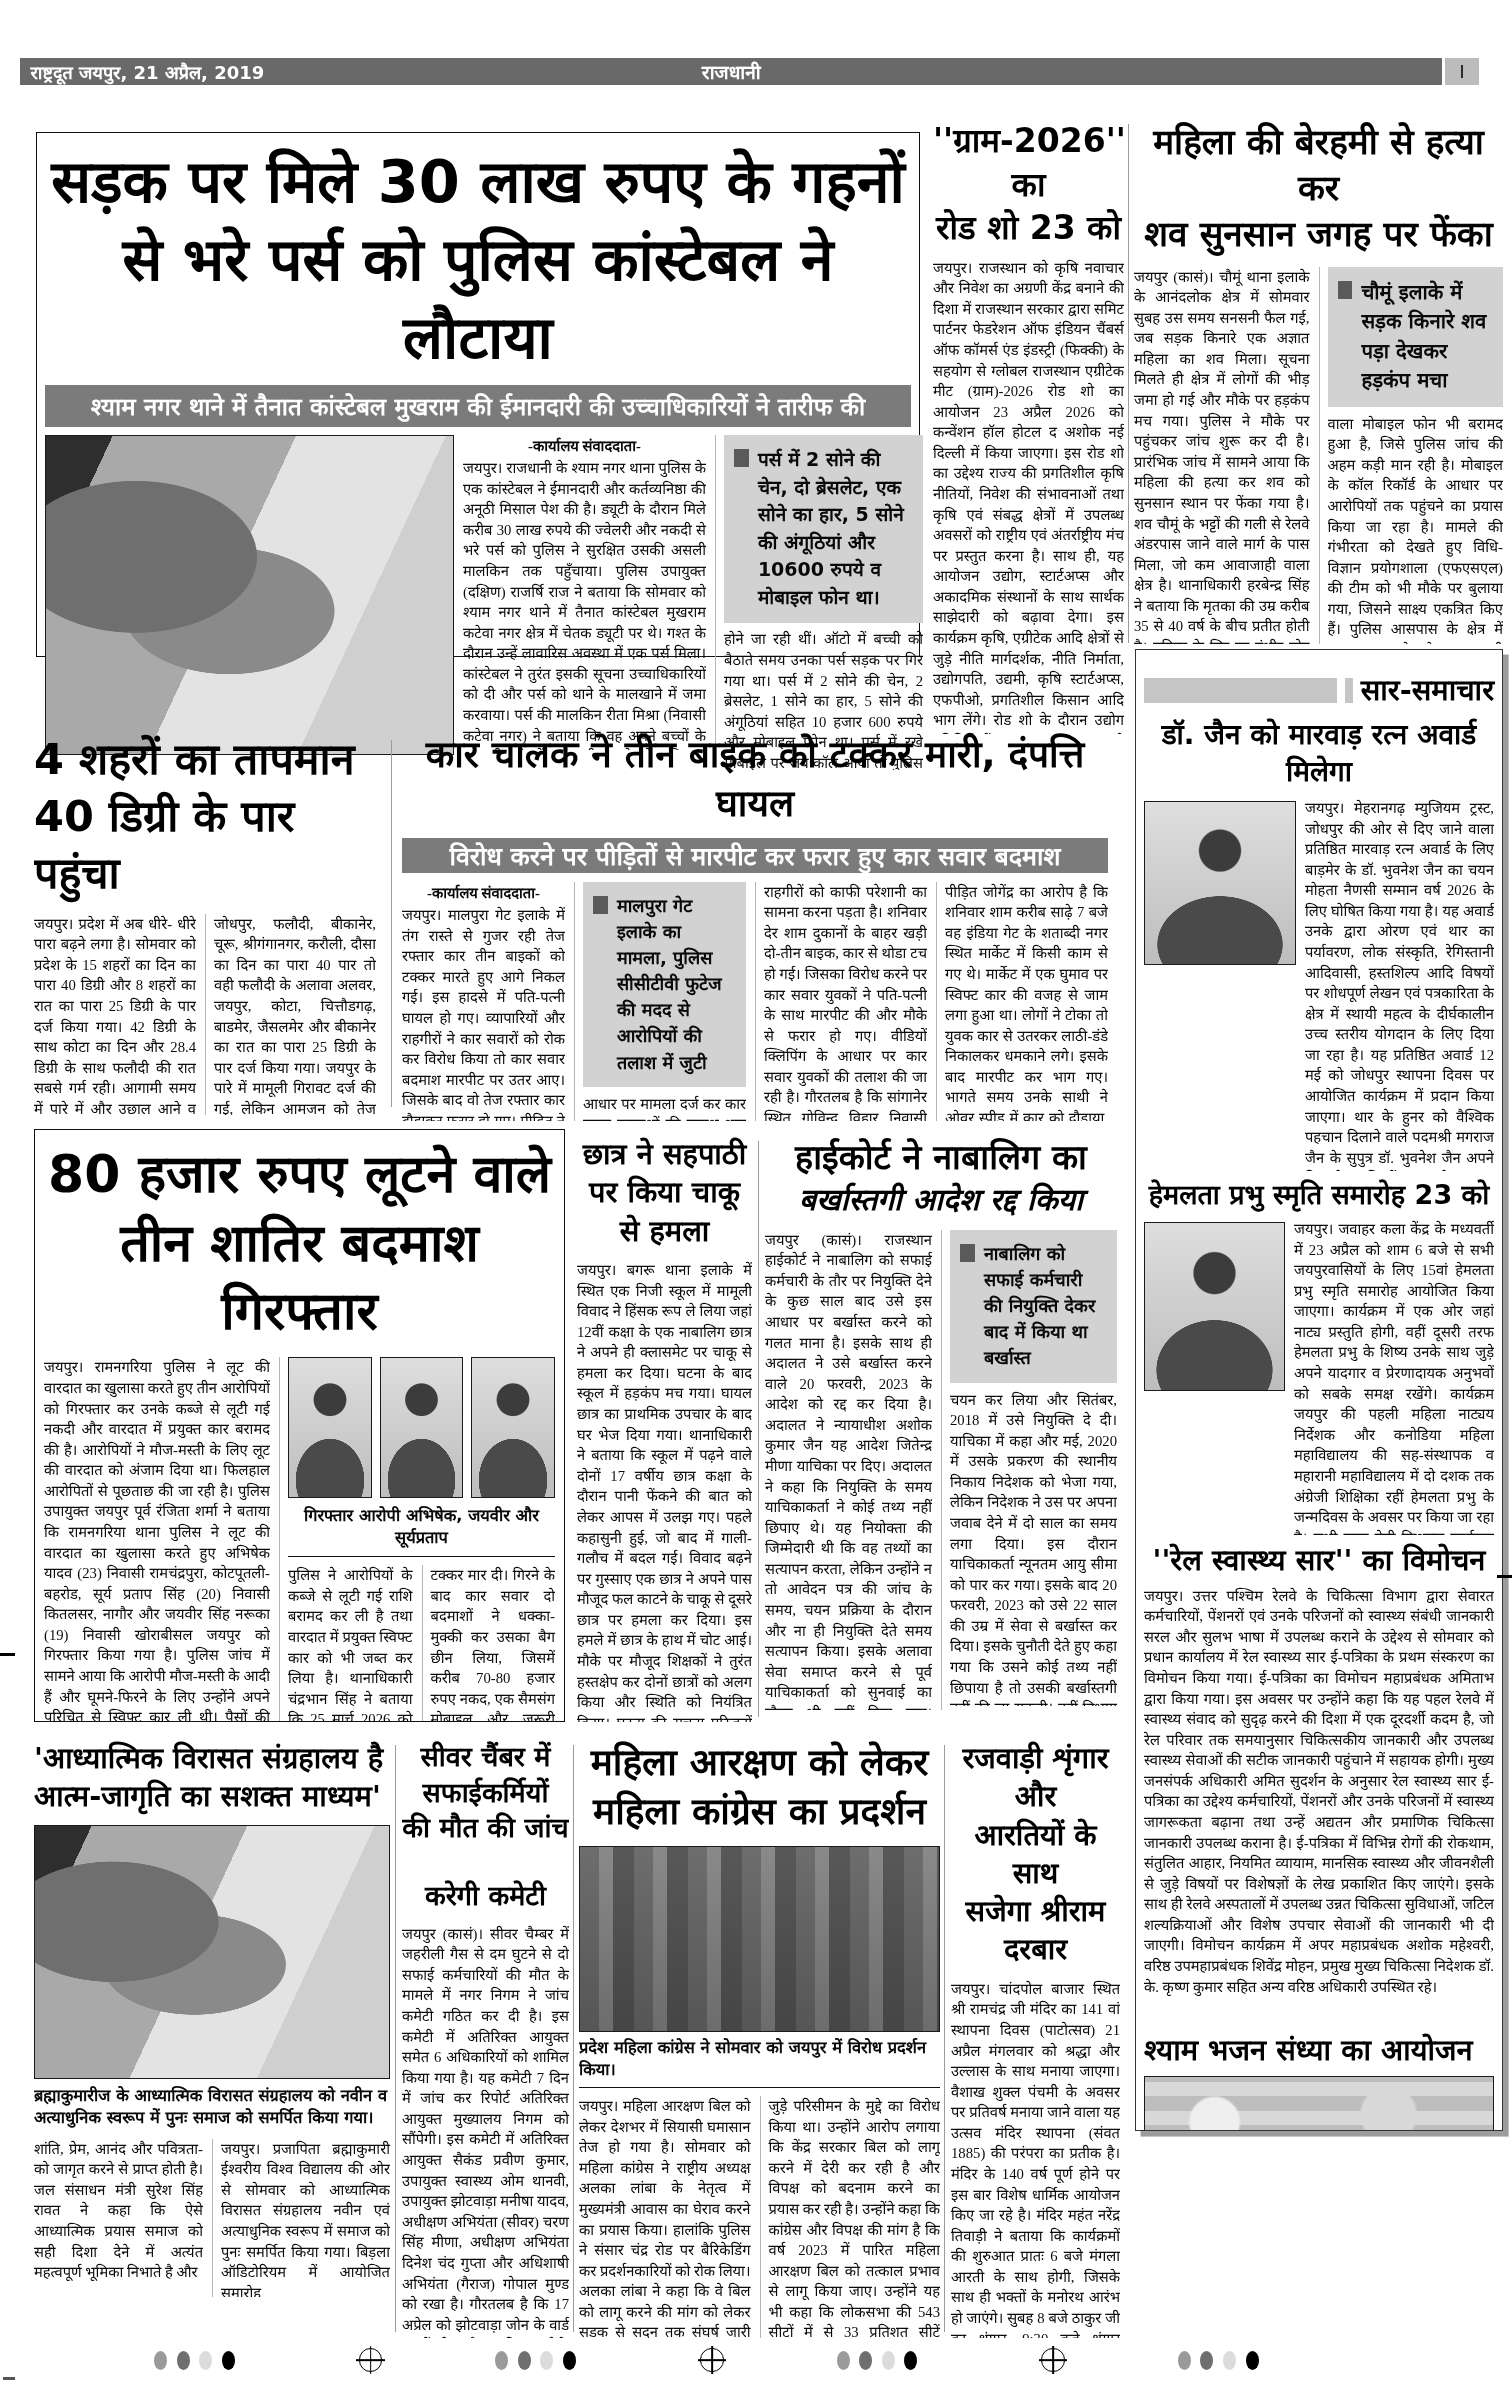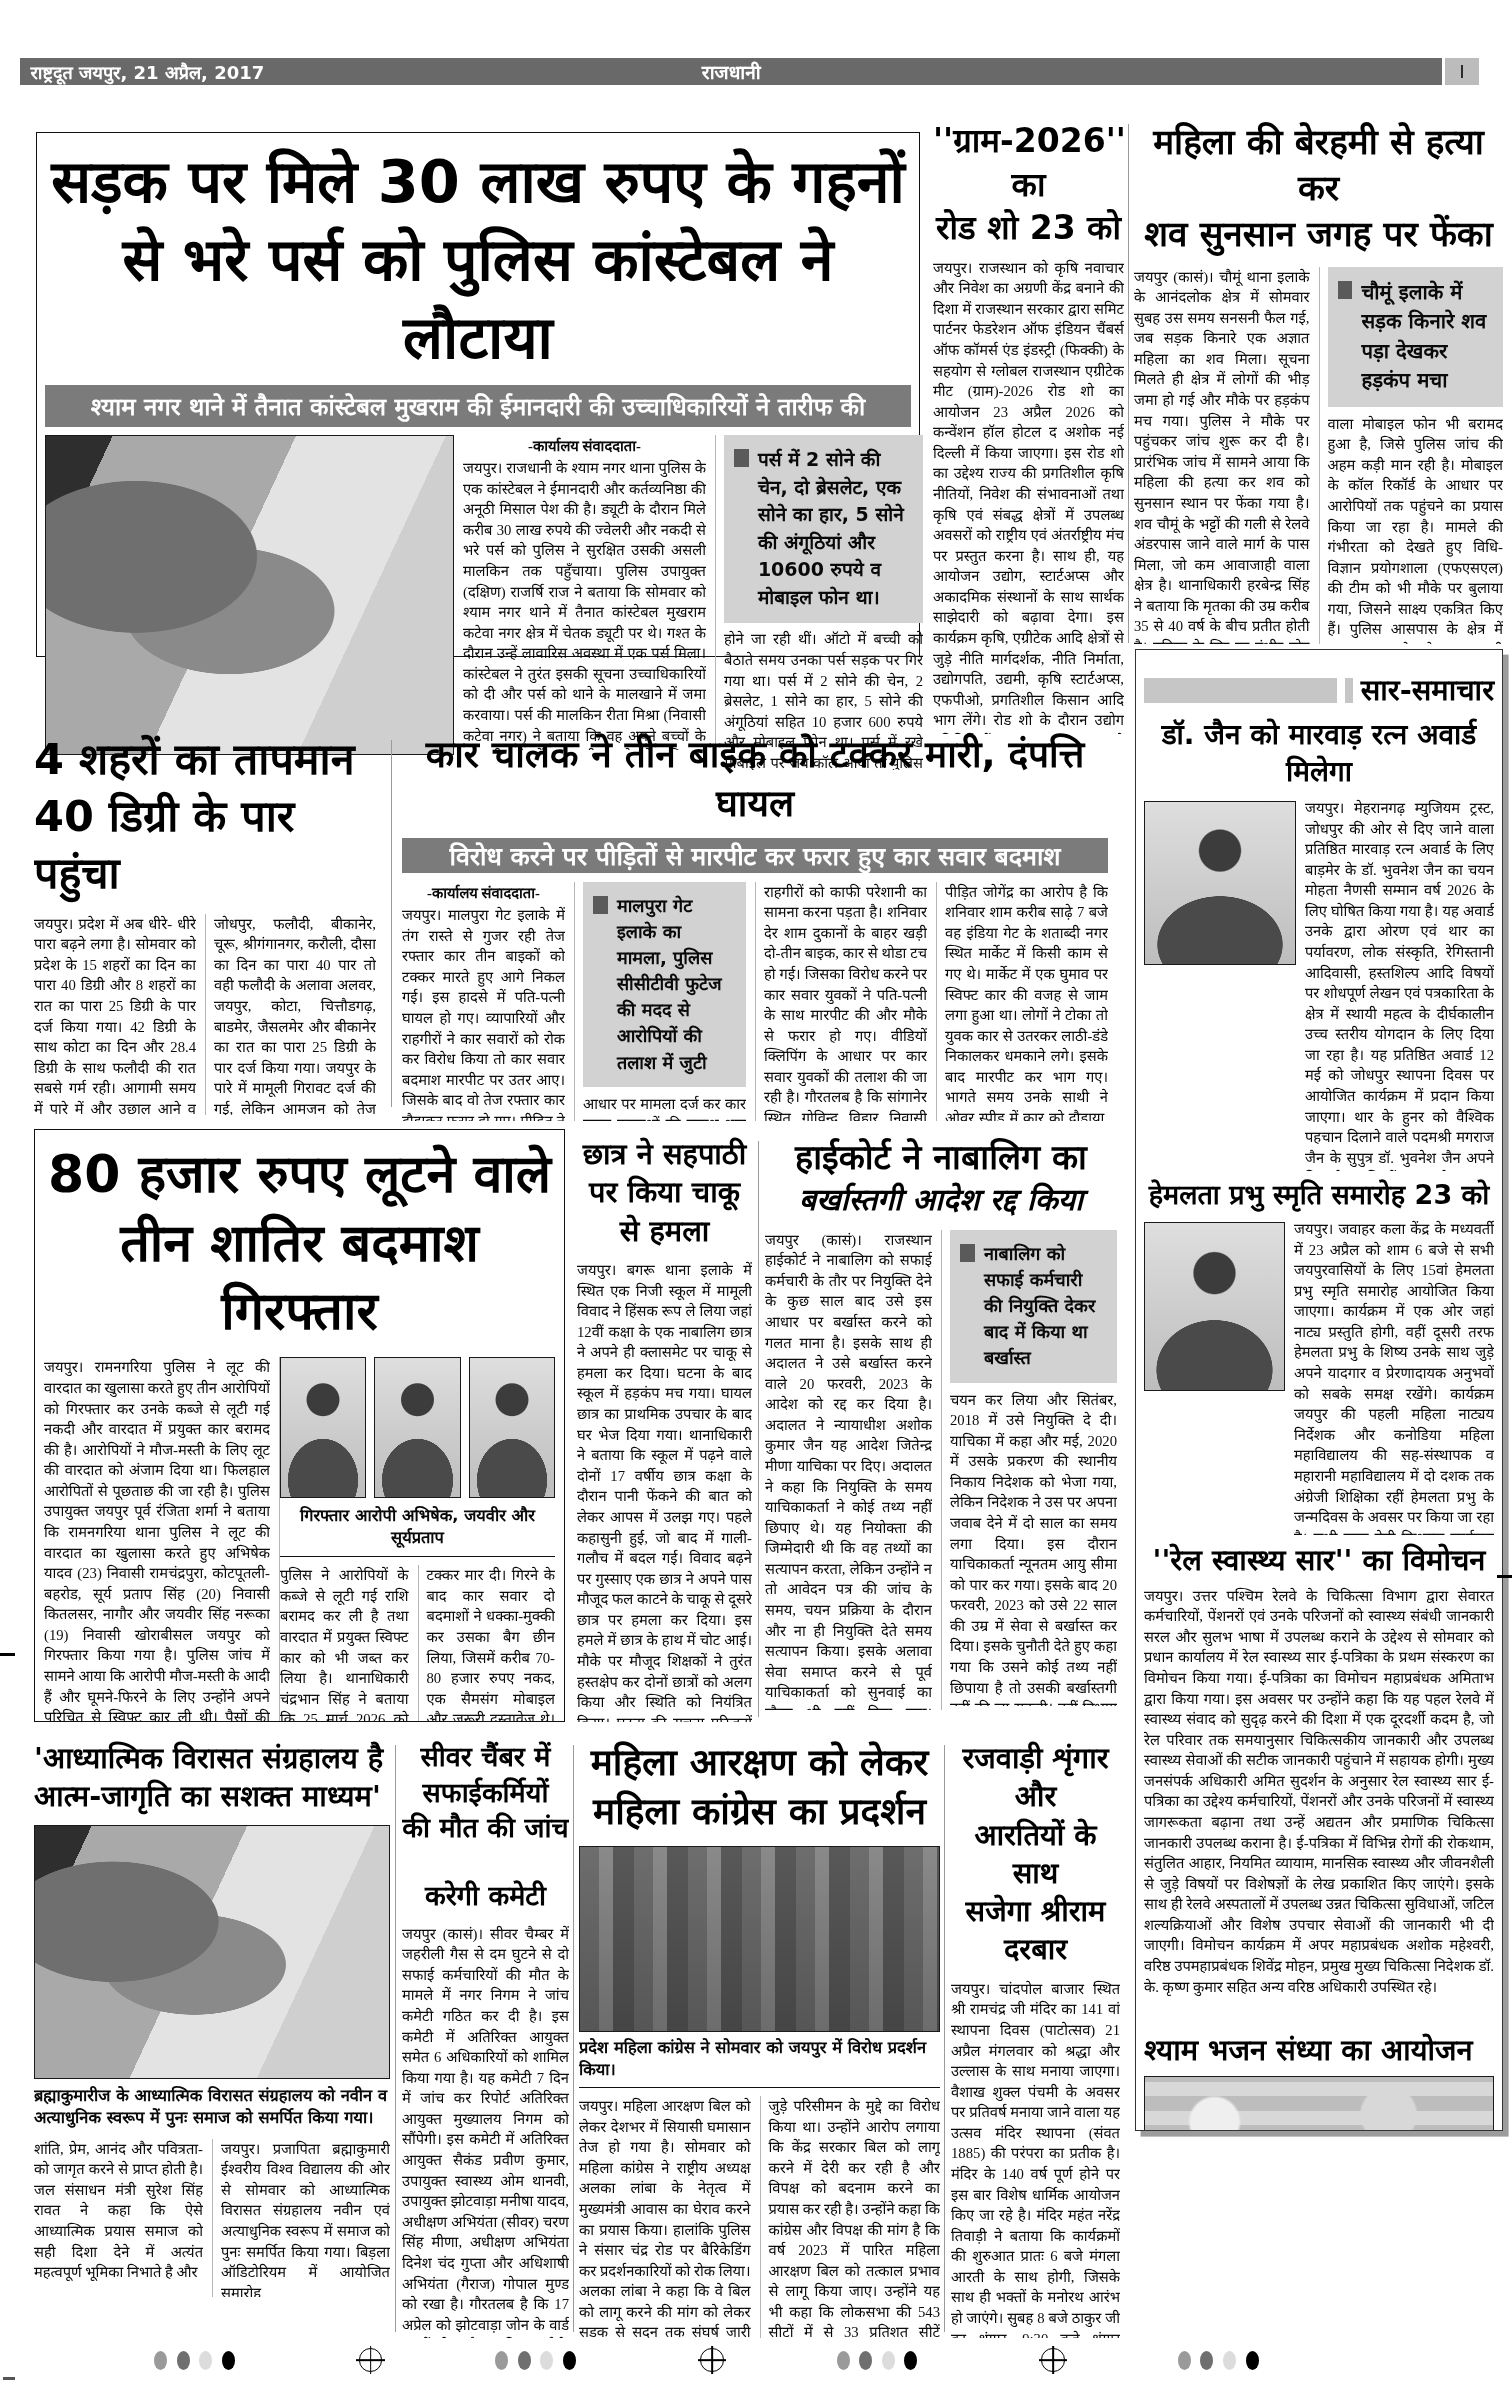--- a/index.html
+++ b/index.html
@@ -42,21 +42,21 @@
   .cross:before,.cross:after{content:"";position:absolute;background:#000;}
   .cross:before{left:50%;top:-3.4px;bottom:-3.4px;width:1.7px;transform:translateX(-50%);}
   .cross:after{top:50%;left:-3.4px;right:-3.4px;height:1.7px;transform:translateY(-50%);}
 </style>
 </head>
 <body>
 
 <div class="page">
 
   <div class="abs subbar" style="left:20.3px;top:58px;width:1422px;height:27px;background:#696969;justify-content:flex-start;">
-    <span style="font-size:18px;margin-left:10.2px;">राष्ट्रदूत जयपुर, 21 अप्रैल, 2017</span>
+    <span style="font-size:18px;margin-left:10.2px;">राष्ट्रदूत जयपुर, 21 अप्रैल, 2019</span>
     <span style="font-size:19px;position:absolute;left:50%;transform:translateX(-50%);">राजधानी</span>
   </div>
   <div class="abs" style="left:1445px;top:58px;width:34px;height:27px;background:#bcbcbc;display:flex;align-items:center;justify-content:center;">
     <span style="font-family:'DejaVu Sans',sans-serif;font-size:17px;">I</span>
   </div>
 
   <div class="abs" style="left:36px;top:132px;width:884px;height:525px;border:1.7px solid #111;box-sizing:border-box;padding:5.6px 8px;">
     <div class="hl" style="font-size:59px;margin-top:4.5px;">सड़क पर मिले 30 लाख रुपए के गहनों</div>
     <div class="hl" style="font-size:59px;">से भरे पर्स को पुलिस कांस्टेबल ने लौटाया</div>
     <div class="subbar" style="height:42px;margin-top:8px;">
@@ -134,21 +134,21 @@
     </div>
   </div>
 
   <div class="abs" style="left:34px;top:1129px;width:531px;height:593px;border:1.7px solid #111;box-sizing:border-box;padding:6.8px 9px;overflow:hidden;">
     <div class="hl" style="font-size:52px;margin-top:3.4px;">80 हजार रुपए लूटने वाले</div>
     <div class="hl" style="font-size:52px;">तीन शातिर बदमाश गिरफ्तार</div>
     <div style="display:flex;gap:9px;margin-top:11.3px;height:435px;">
       <div style="width:226px;flex:none;">
         <div class="bodytxt" style="height:435px;">जयपुर। रामनगरिया पुलिस ने लूट की वारदात का खुलासा करते हुए तीन आरोपियों को गिरफ्तार कर उनके कब्जे से लूटी गई नकदी और वारदात में प्रयुक्त कार बरामद की है। आरोपियों ने मौज-मस्ती के लिए लूट की वारदात को अंजाम दिया था। फिलहाल आरोपितों से पूछताछ की जा रही है। पुलिस उपायुक्त जयपुर पूर्व रंजिता शर्मा ने बताया कि रामनगरिया थाना पुलिस ने लूट की वारदात का खुलासा करते हुए अभिषेक यादव (23) निवासी रामचंद्रपुरा, कोटपूतली-बहरोड, सूर्य प्रताप सिंह (20) निवासी कितलसर, नागौर और जयवीर सिंह नरूका (19) निवासी खोराबीसल जयपुर को गिरफ्तार किया गया है। पुलिस जांच में सामने आया कि आरोपी मौज-मस्ती के आदी हैं और घूमने-फिरने के लिए उन्होंने अपने परिचित से स्विफ्ट कार ली थी। पैसों की जरूरत होने पर उन्होंने मेडिकल स्टोर संचालक की रैकी कर लूट की योजना बनाई और वारदात को अंजाम दिया।</div>
       </div>
-      <div style="flex:1;min-width:0;border-left:0.6px solid #b5b5b5;padding-left:0;">
+      <div style="flex:1;min-width:0;border-left:0.6px solid #b5b5b5;padding-left:8px;">
         <div style="display:flex;gap:8px;height:141px;">
           <div class="photo mug" style="flex:1;"></div>
           <div class="photo mug" style="flex:1;"></div>
           <div class="photo mug" style="flex:1;"></div>
         </div>
         <div class="caption" style="margin-top:6.8px;border-bottom:1.1px solid #111;padding-bottom:6.8px;">गिरफ्तार आरोपी अभिषेक, जयवीर और सूर्यप्रताप</div>
         <div class="cols" style="margin-top:8px;height:248px;">
           <div class="col bodytxt" style="height:248px;">पुलिस ने आरोपियों के कब्जे से लूटी गई राशि बरामद कर ली है तथा वारदात में प्रयुक्त स्विफ्ट कार को भी जब्त कर लिया है। थानाधिकारी चंद्रभान सिंह ने बताया कि 25 मार्च 2026 को परिवादी ने रामनगरिया थाने में लूट का मामला दर्ज हुआ था कि वह जगतपुरा फाटक के पास कंचन मेडिकल स्टोर संचालित करता है और 24 मार्च की रात करीब 11 बजे दुकान बंद कर घर लौटते समय अपने साथ दिनभर की बिक्री की राशि बैग में लेकर जा रहा था। रास्ते में सुनसान जगह पर एक सफेद रंग की स्विफ्ट कार ने उसकी मोटरसाइकिल को</div>
           <div class="col bodytxt" style="height:248px;">टक्कर मार दी। गिरने के बाद कार सवार दो बदमाशों ने धक्का-मुक्की कर उसका बैग छीन लिया, जिसमें करीब 70-80 हजार रुपए नकद, एक सैमसंग मोबाइल और जरूरी दस्तावेज थे। इस मामले की गंभीरता को देखते हुए अतिरिक्त पुलिस उपायुक्त आलोक सिंघल और सहायक पुलिस आयुक्त हरिशंकर शर्मा के सुपरविजन में विशेष टीम गठित की गई। टीम ने करीब 150 सीसीटीवी कैमरों की फुटेज खंगालते हुए आरोपियों के रूट का पता लगाया और तकनीकी व मुखबिर सूचना के आधार पर नागौर जिले के डेगाना क्षेत्र से तीनों आरोपियों को दबोच लिया।</div>
         </div>

